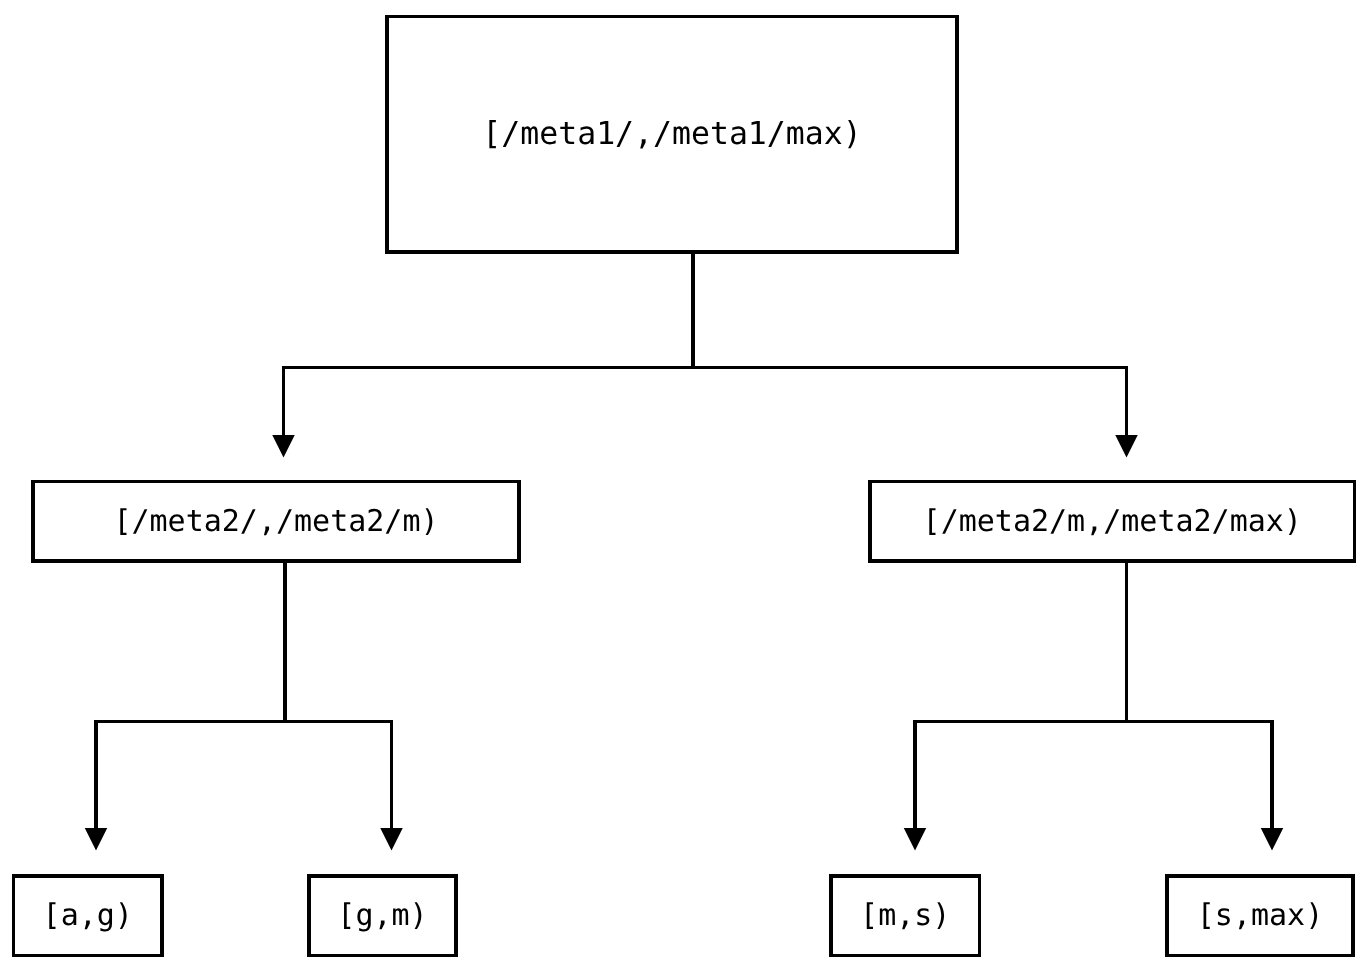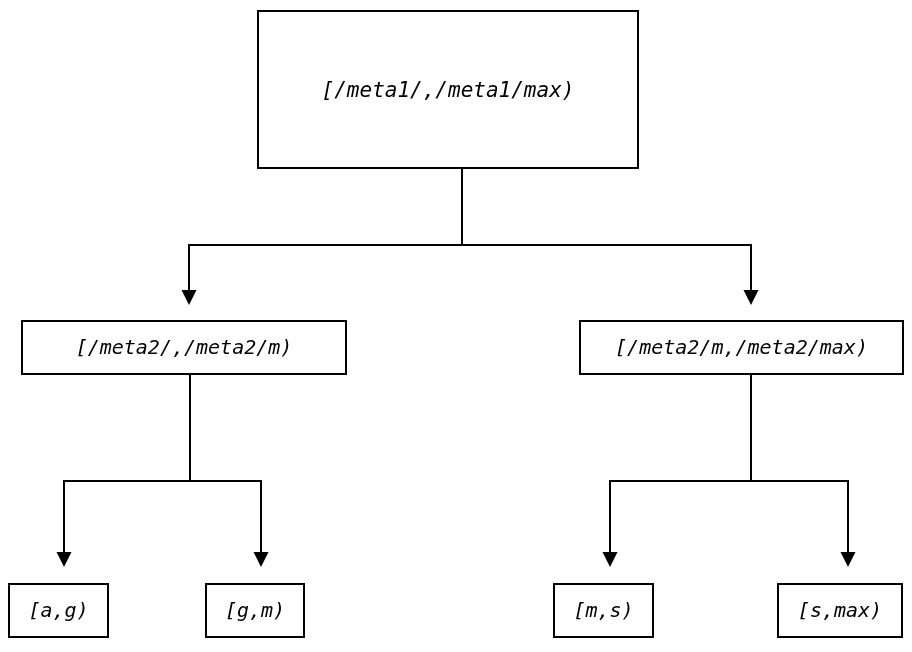--- a/index.html
+++ b/index.html
@@ -12,21 +12,20 @@
     width: 912px;
     height: 652px;
     overflow: hidden;
     font-family: "DejaVu Sans Mono", "Liberation Mono", monospace;
   }
   #diagram-root {
     position: relative;
     width: 912px;
     height: 652px;
     background: #ffffff;
-    font-style: italic;
   }
   svg#tree-canvas {
     position: absolute;
     top: 0;
     left: 0;
     width: 912px;
     height: 652px;
     display: block;
   }
   .node-box {

